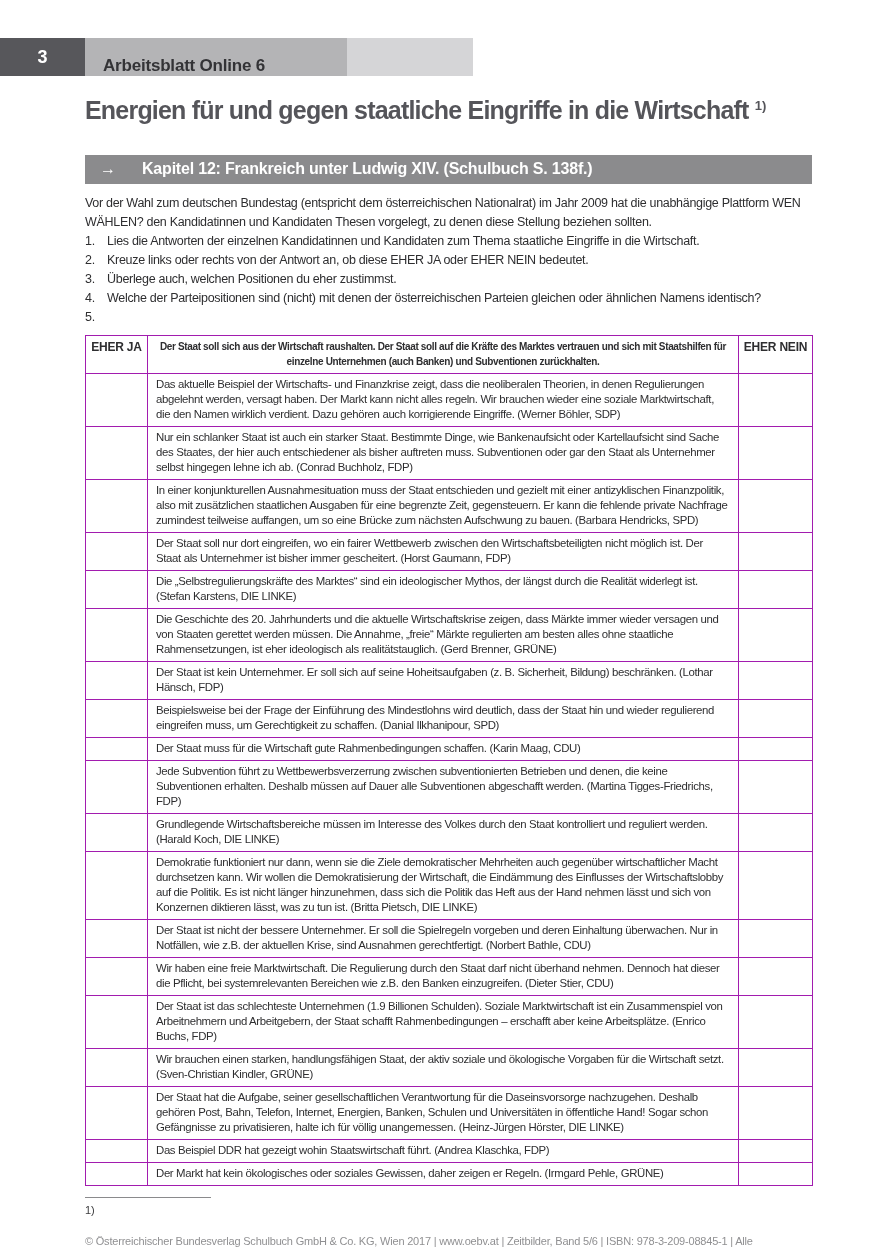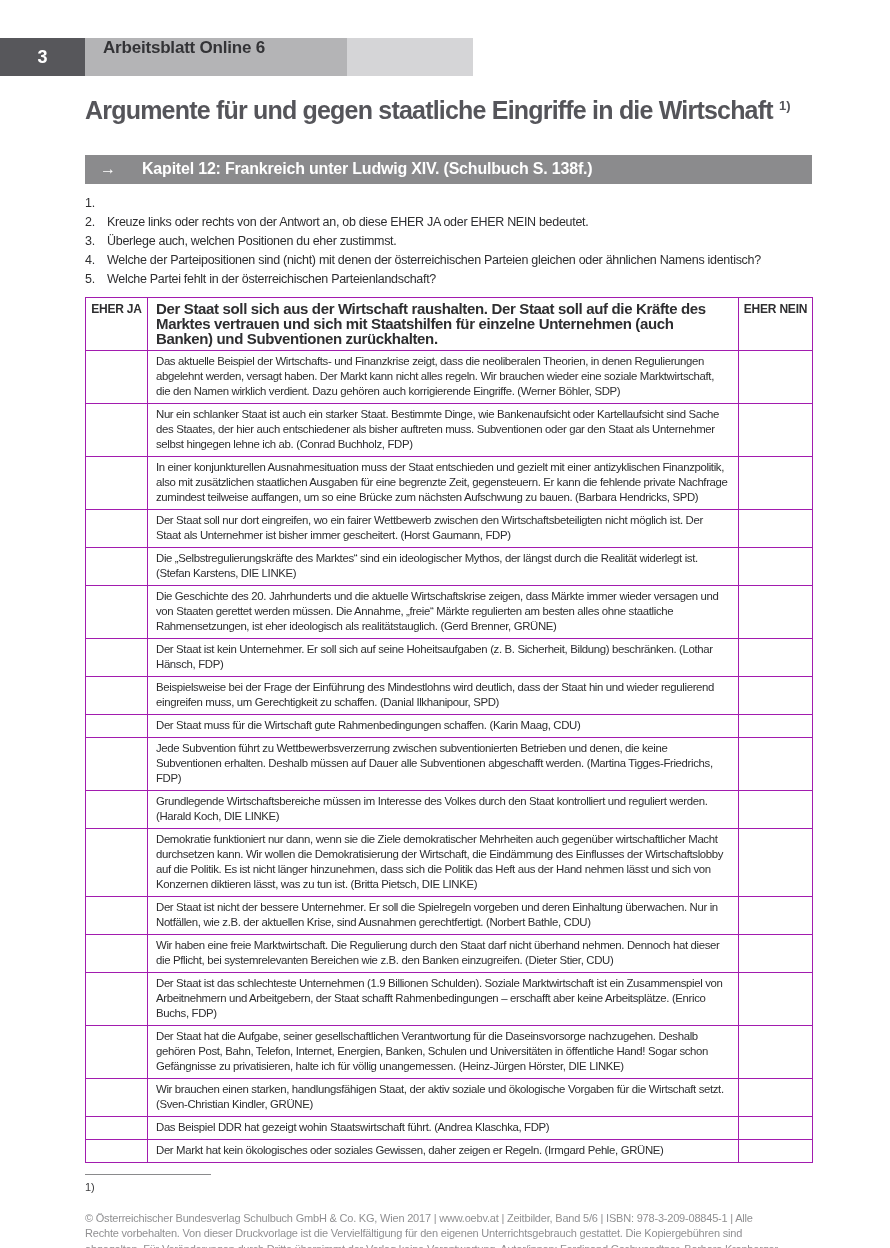--- a/index.html
+++ b/index.html
@@ -10,21 +10,21 @@
   }
   
   .header-band{position:absolute;top:38px;left:0;height:38px;width:100%;}
   .page-num-box{
     position:absolute;left:0;top:0;width:85px;height:38px;background:#57575b;
     color:#ffffff;font-weight:bold;font-size:18px;display:flex;
     align-items:center;justify-content:center;
   }
   .ws-bar{
     position:absolute;left:85px;top:0;width:262px;height:38px;background:#b4b4b6;
-    display:flex;align-items:flex-start;padding-left:18px;box-sizing:border-box;
+    display:flex;align-items:flex-end;padding-left:18px;box-sizing:border-box;
   }
   .ws-bar .ws-label{font-weight:bold;font-size:17px;color:#333336;letter-spacing:-0.2px;}
   .ws-bar-light{position:absolute;left:347px;top:0;width:126px;height:38px;background:#d5d5d7;}
   
   .content{position:absolute;left:85px;top:96px;width:727px;}
   .doc-title{
     margin:0;font-size:25px;font-weight:bold;color:#55555a;letter-spacing:-0.8px;
     line-height:1.15;
   }
   .doc-title sup{font-size:13px;letter-spacing:0;}
@@ -49,21 +49,21 @@
   table.args col.c-side-l{width:62px;}
   table.args col.c-main{width:591px;}
   table.args col.c-side-r{width:74px;}
   table.args th,table.args td{
     border:1px solid #a21caf;vertical-align:top;box-sizing:border-box;
   }
   table.args th.side{
     font-size:12px;font-weight:bold;text-align:center;padding:4px 2px;letter-spacing:-0.2px;
   }
   table.args th.stmt{
-    font-size:15px;font-weight:bold;text-align:left;padding:3px 8px 4px 8px;
+    font-size:10px;font-weight:bold;text-align:center;padding:3px 8px 4px 8px;
   }
   table.args td.stmt-cell{padding:3px 8px 4px 8px;}
   table.args td.side-cell{padding:0;}
   
   .footnote{margin-top:11px;font-size:11px;color:#3c3c3e;letter-spacing:-0.2px;}
   .footnote-rule{width:126px;border-top:1px solid #8a8a8c;margin-bottom:5px;}
   .footnote-line{display:flex;line-height:14px;}
   .footnote-marker{width:36px;flex:0 0 36px;}
   
   .page-footer{
@@ -79,51 +79,52 @@
     <span>3</span>
   </div>
   <div class="ws-bar">
     <span class="ws-label">Arbeitsblatt Online 6</span>
   </div>
   <div class="ws-bar-light"></div>
 </div>
 
 <div class="content">
 
-  <h1 class="doc-title"><span>Argumente für und gegen staatliche Eingriffe in die Wirtschaft</span>&nbsp;<sup>1)</sup></h1>
+  <h1 class="doc-title"><span>Energien für und gegen staatliche Eingriffe in die Wirtschaft</span>&nbsp;<sup>1)</sup></h1>
 
   <div class="chapter-banner">
     <span class="arrow">→</span>
     <span class="chapter-label">Kapitel 12: Frankreich unter Ludwig XIV. (Schulbuch S. 138f.)</span>
   </div>
 
   <div class="intro">
+    <p>Vor der Wahl zum deutschen Bundestag (entspricht dem österreichischen Nationalrat) im Jahr 2009 hat die unabhängige Plattform WEN WÄHLEN? den Kandidatinnen und Kandidaten Thesen vorgelegt, zu denen diese Stellung beziehen sollten.</p>
     <div class="tasks" id="tasks">
   <div class="task">
     <span class="task-num">1.</span>
+    <span class="task-text">Lies die Antworten der einzelnen Kandidatinnen und Kandidaten zum Thema staatliche Eingriffe in die Wirtschaft.</span>
   </div>
 
   <div class="task">
     <span class="task-num">2.</span>
     <span class="task-text">Kreuze links oder rechts von der Antwort an, ob diese EHER JA oder EHER NEIN bedeutet.</span>
   </div>
 
   <div class="task">
     <span class="task-num">3.</span>
     <span class="task-text">Überlege auch, welchen Positionen du eher zustimmst.</span>
   </div>
 
   <div class="task">
     <span class="task-num">4.</span>
     <span class="task-text">Welche der Parteipositionen sind (nicht) mit denen der österreichischen Parteien gleichen oder ähnlichen Namens identisch?</span>
   </div>
 
   <div class="task">
     <span class="task-num">5.</span>
-    <span class="task-text">Welche Partei fehlt in der österreichischen Parteienlandschaft?</span>
   </div>
 </div>
   </div>
 
   <table class="args">
     <colgroup>
         <col class="c-side-l">
         <col class="c-main">
         <col class="c-side-r">
       </colgroup>
@@ -220,27 +221,27 @@
   </tr>
 
   <tr>
     <td class="side-cell"></td>
     <td class="stmt-cell">Der Staat ist das schlechteste Unternehmen (1.9 Billionen Schulden). Soziale Marktwirtschaft ist ein Zusammenspiel von Arbeitnehmern und Arbeitgebern, der Staat schafft Rahmenbedingungen – erschafft aber keine Arbeitsplätze. (Enrico Buchs, FDP)</td>
     <td class="side-cell"></td>
   </tr>
 
   <tr>
     <td class="side-cell"></td>
+    <td class="stmt-cell">Wir brauchen einen starken, handlungsfähigen Staat, der aktiv soziale und ökologische Vorgaben für die Wirtschaft setzt. (Sven-Christian Kindler, GRÜNE)</td>
+    <td class="side-cell"></td>
+  </tr>
+
+  <tr>
+    <td class="side-cell"></td>
     <td class="stmt-cell">Der Staat hat die Aufgabe, seiner gesellschaftlichen Verantwortung für die Daseinsvorsorge nachzugehen. Deshalb gehören Post, Bahn, Telefon, Internet, Energien, Banken, Schulen und Universitäten in öffentliche Hand! Sogar schon Gefängnisse zu privatisieren, halte ich für völlig unangemessen. (Heinz-Jürgen Hörster, DIE LINKE)</td>
-    <td class="side-cell"></td>
-  </tr>
-
-  <tr>
-    <td class="side-cell"></td>
-    <td class="stmt-cell">Wir brauchen einen starken, handlungsfähigen Staat, der aktiv soziale und ökologische Vorgaben für die Wirtschaft setzt. (Sven-Christian Kindler, GRÜNE)</td>
     <td class="side-cell"></td>
   </tr>
 
   <tr>
     <td class="side-cell"></td>
     <td class="stmt-cell">Das Beispiel DDR hat gezeigt wohin Staatswirtschaft führt. (Andrea Klaschka, FDP)</td>
     <td class="side-cell"></td>
   </tr>
 
   <tr>

